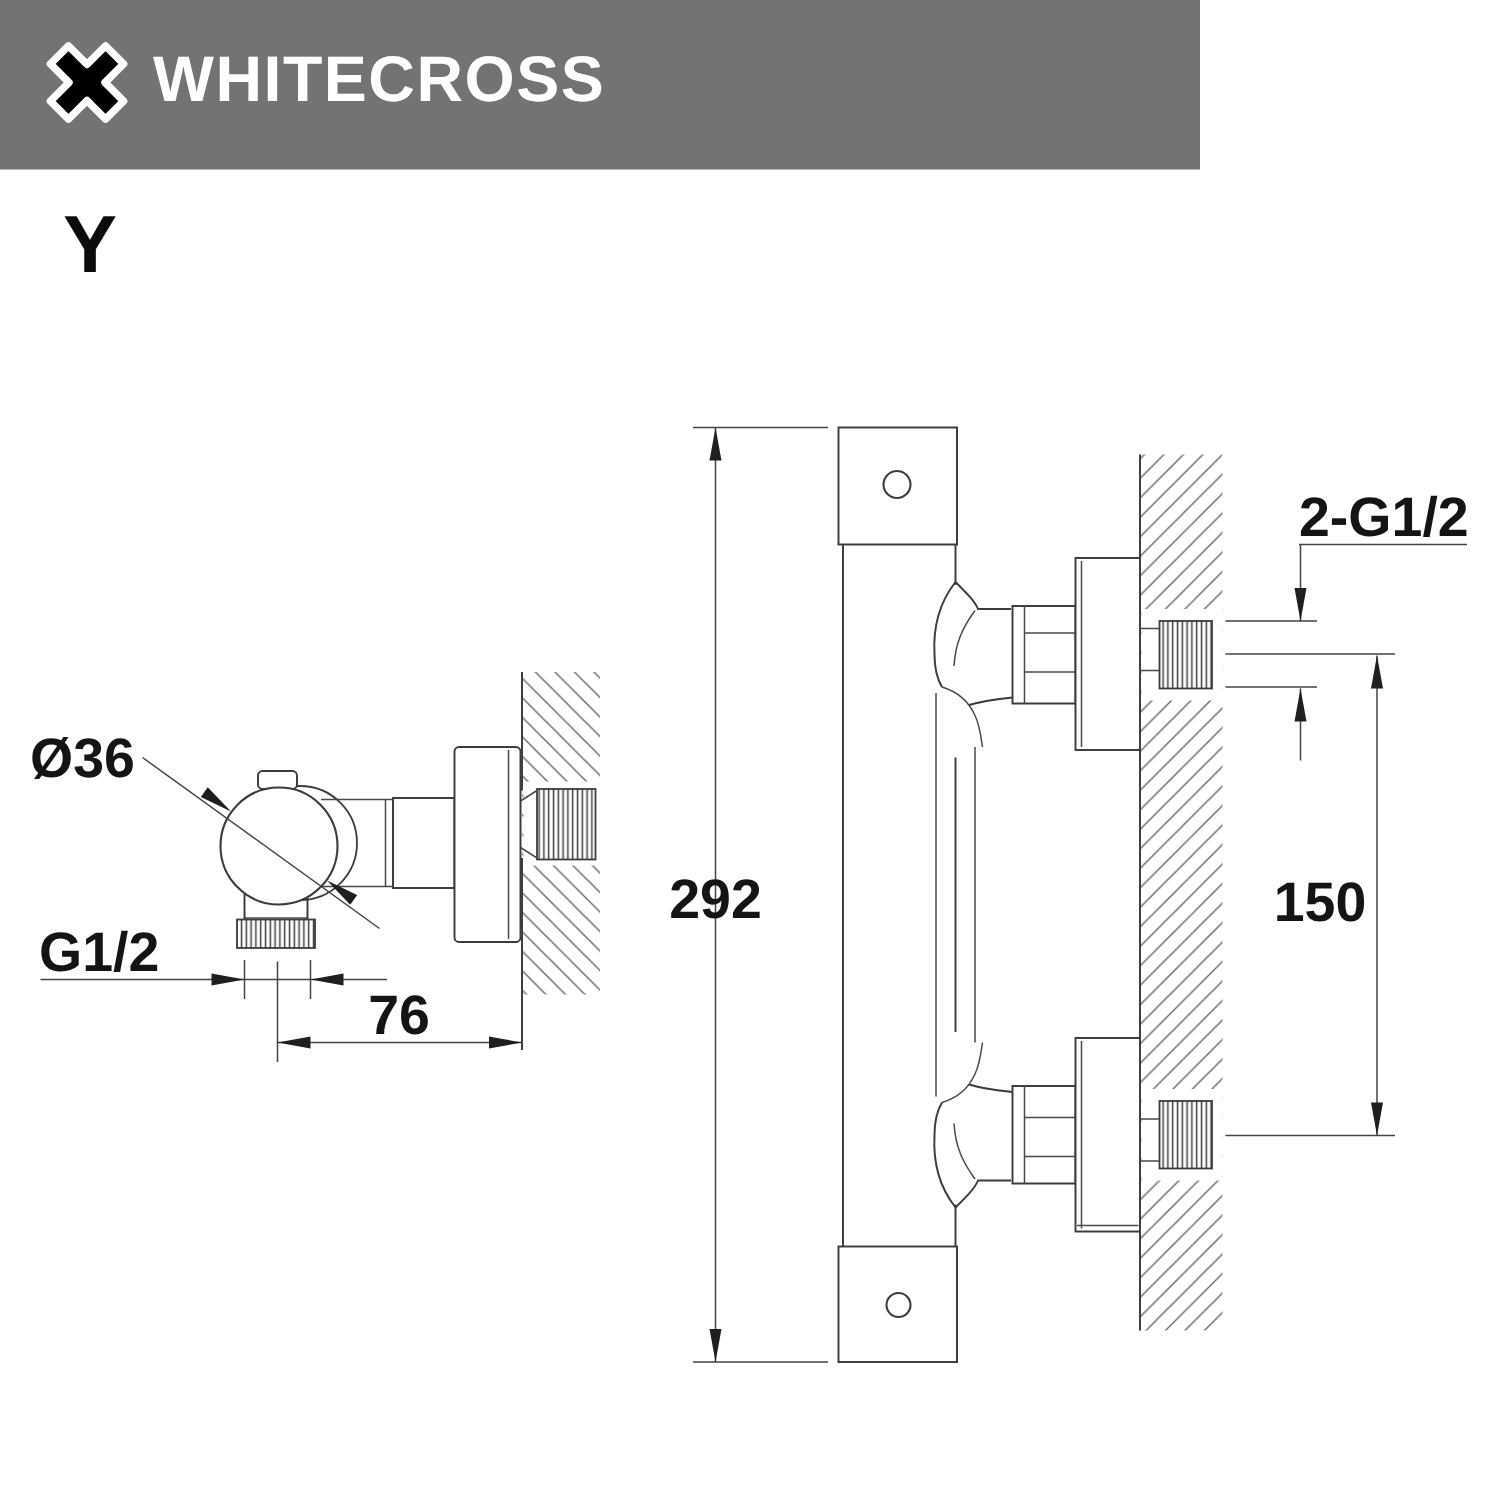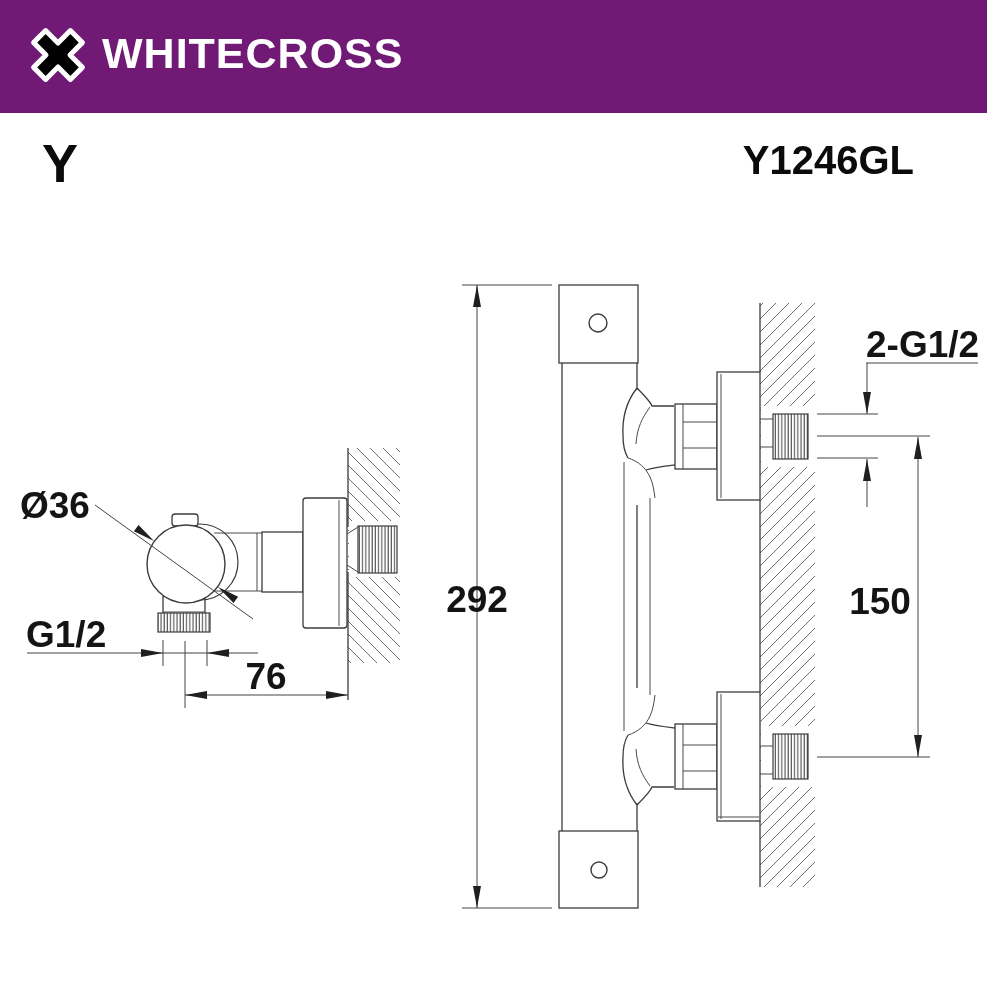--- a/index.html
+++ b/index.html
@@ -1,18 +1,18 @@
 <!DOCTYPE html>
 <html><head>
 <meta charset="utf-8">
 <style>
   html,body{margin:0;padding:0;background:#ffffff;}
   .canvas{position:relative;width:1000px;height:1000px;background:#ffffff;overflow:hidden;
           font-family:"Liberation Sans",sans-serif;}
-  .header{position:absolute;left:0;top:0;width:987px;height:113px;background:#701a75;text-decoration:underline;}
+  .header{position:absolute;left:0;top:0;width:800px;height:113px;background:#737373;text-decoration:underline;}
   .logo{position:absolute;left:26px;top:23px;width:64px;height:64px;}
   .brand{position:absolute;left:102px;top:30px;color:#ffffff;font-size:43px;font-weight:bold;
          letter-spacing:1px;line-height:46px;white-space:nowrap;}
   .series{position:absolute;left:42px;top:136px;color:#0b0b0b;font-size:54px;font-weight:bold;line-height:54px;}
   .model{position:absolute;right:86px;top:140px;color:#0b0b0b;font-size:40px;font-weight:bold;line-height:40px;}
   svg.drawing{position:absolute;left:0;top:0;width:1000px;height:1000px;}
   svg.drawing .ln{stroke:#3c3c3c;stroke-width:1.3;fill:none;}
   svg.drawing .thin{stroke:#4a4a4a;stroke-width:1;fill:none;}
   svg.drawing .dim{stroke:#444444;stroke-width:1;fill:none;}
   svg.drawing .fillw{fill:#ffffff;}
@@ -27,21 +27,20 @@
   <div class="header">
     <svg class="logo" viewBox="0 0 64 64">
       <g transform="translate(32,32) rotate(45)">
         <path d="M -26,-8.5 L -8.5,-8.5 L -8.5,-26 L 8.5,-26 L 8.5,-8.5 L 26,-8.5 L 26,8.5 L 8.5,8.5 L 8.5,26 L -8.5,26 L -8.5,8.5 L -26,8.5 Z" fill="#000000" stroke="#ffffff" stroke-width="5" stroke-linejoin="round"></path>
       </g>
     </svg>
     <div class="brand">WHITECROSS</div>
   </div>
 
   <div class="series">Y</div>
-  <div class="model">Y1246GL</div>
 
   <svg class="drawing" viewBox="0 0 1000 1000">
     <defs>
       <pattern id="hatchF" width="13" height="13" patternUnits="userSpaceOnUse">
         <path d="M0,13 L13,0 M-3.25,3.25 L3.25,-3.25 M9.75,16.25 L16.25,9.75" stroke="#6e6e6e" stroke-width="1" fill="none"></path>
       </pattern>
       <pattern id="hatchB" width="13" height="13" patternUnits="userSpaceOnUse">
         <path d="M0,0 L13,13 M-3.25,9.75 L3.25,16.25 M9.75,-3.25 L16.25,3.25" stroke="#6e6e6e" stroke-width="1" fill="none"></path>
       </pattern>
       <pattern id="thr" width="3.2" height="4" patternUnits="userSpaceOnUse">

